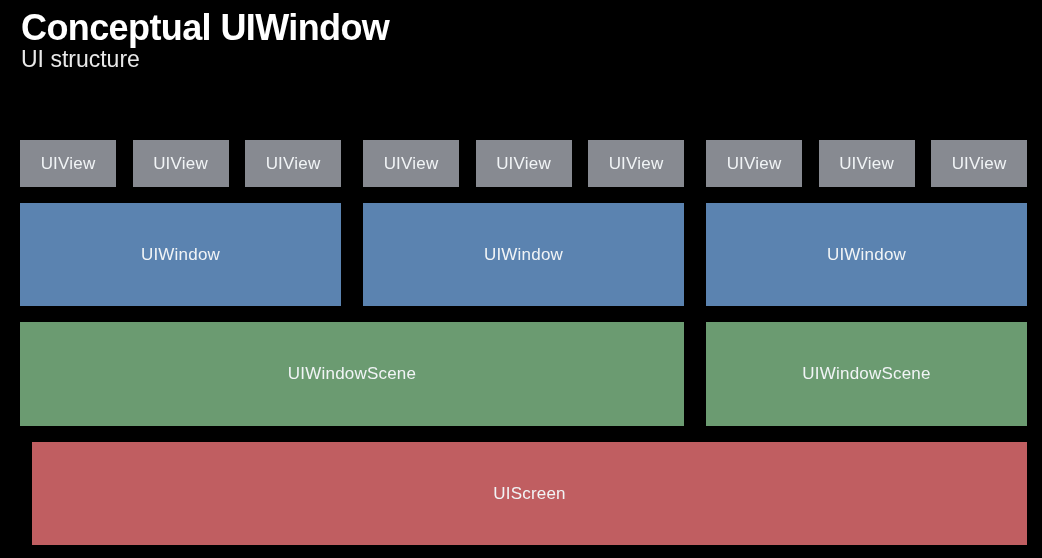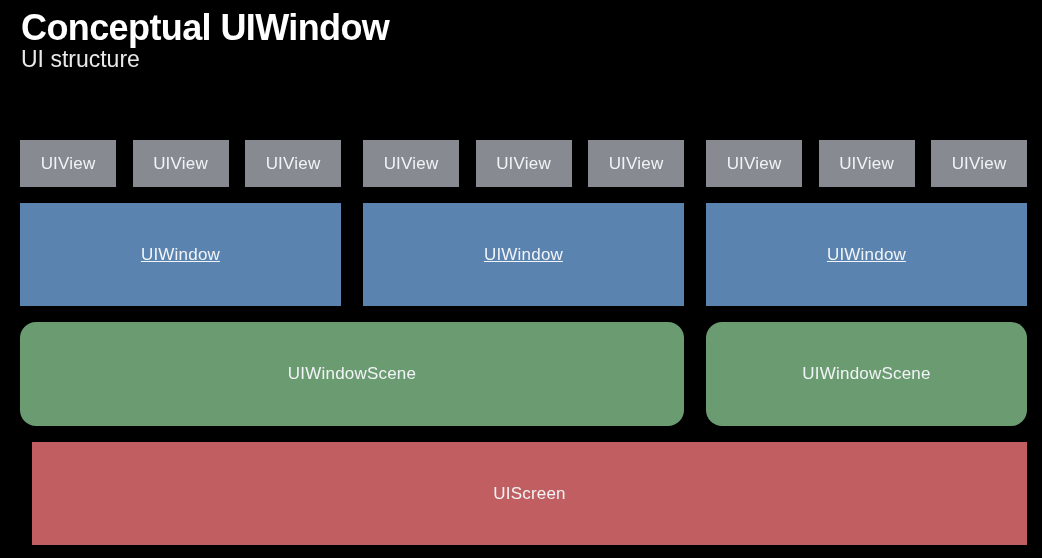--- a/index.html
+++ b/index.html
@@ -64,25 +64,23 @@
     font-size: 17px;
     font-weight: 400;
     letter-spacing: 0.2px;
   }
   .box.view {
     width: 96px;
     background: var(--view-gray);
   }
   .box.window {
     background: var(--window-blue);
-    text-decoration: underline;
   }
   .box.scene {
     background: var(--scene-green);
-    border-radius: 16px;
   }
   .box.screen {
     background: var(--screen-red);
     margin-left: 12px;
   }
   .span2 { grid-column: span 2; }
   .span3 { grid-column: span 3; }
 </style>
 </head>
 <body>

